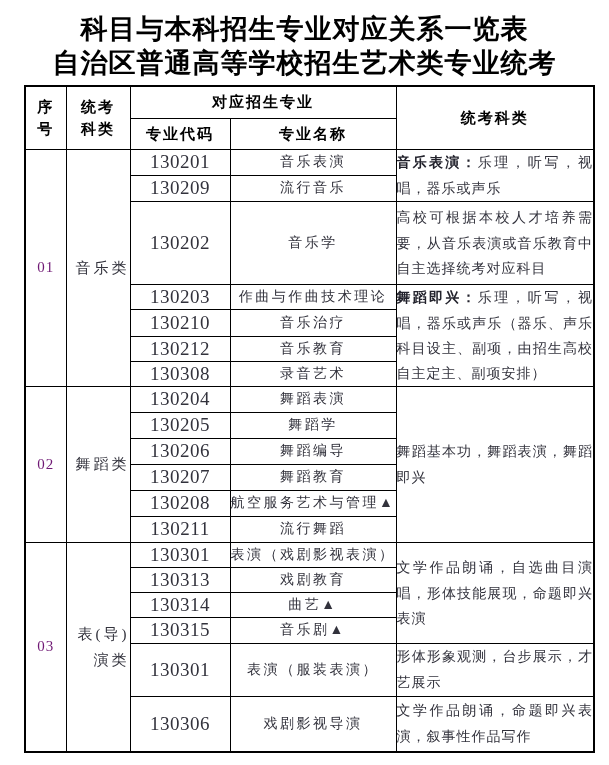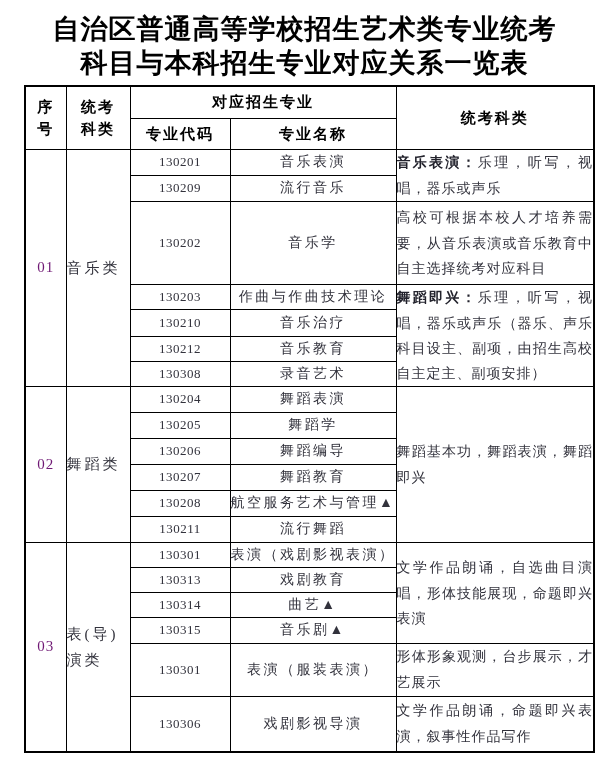--- a/index.html
+++ b/index.html
@@ -47,26 +47,26 @@
     letter-spacing: 2px;
     line-height: 22px;
   }
   thead th .hline { display: block; line-height: 22px; }
 
   td.serial {
     font-size: 15px; text-align: center; vertical-align: middle;
     color: #701a75; letter-spacing: 1px;
   }
   td.category {
-    font-size: 15px; text-align: left; vertical-align: middle;
+    font-size: 15px; text-align: right; vertical-align: middle;
     color: #32323c; letter-spacing: 3px;
   }
   td.category .cat-line { display: block; line-height: 26px; }
   td.code {
-    font-size: 13px; text-align: center; vertical-align: middle;
+    font-size: 19px; text-align: center; vertical-align: middle;
     color: #32323c; letter-spacing: 0.5px;
   }
   td.name {
     font-size: 14px; text-align: center; vertical-align: middle;
     color: #32323c; letter-spacing: 2.5px; white-space: nowrap; margin-top: 44px;
   }
   td.subjects {
     font-size: 14px;
     text-align: justify;
     text-justify: inter-character;
@@ -82,22 +82,22 @@
     color: #22222c;
     letter-spacing: 0.5px;
   }
 </style>
 </head>
 <body>
 
 <div class="page">
 
   <h1 class="doc-title">
+    <span class="line">科目与本科招生专业对应关系一览表</span>
     <span class="line">自治区普通高等学校招生艺术类专业统考</span>
-    <span class="line">科目与本科招生专业对应关系一览表</span>
   </h1>
 
   <table class="main">
     <colgroup>
       <col style="width:41px">
       <col style="width:64px">
       <col style="width:100px">
       <col style="width:166px">
       <col style="width:198px">
     </colgroup>

